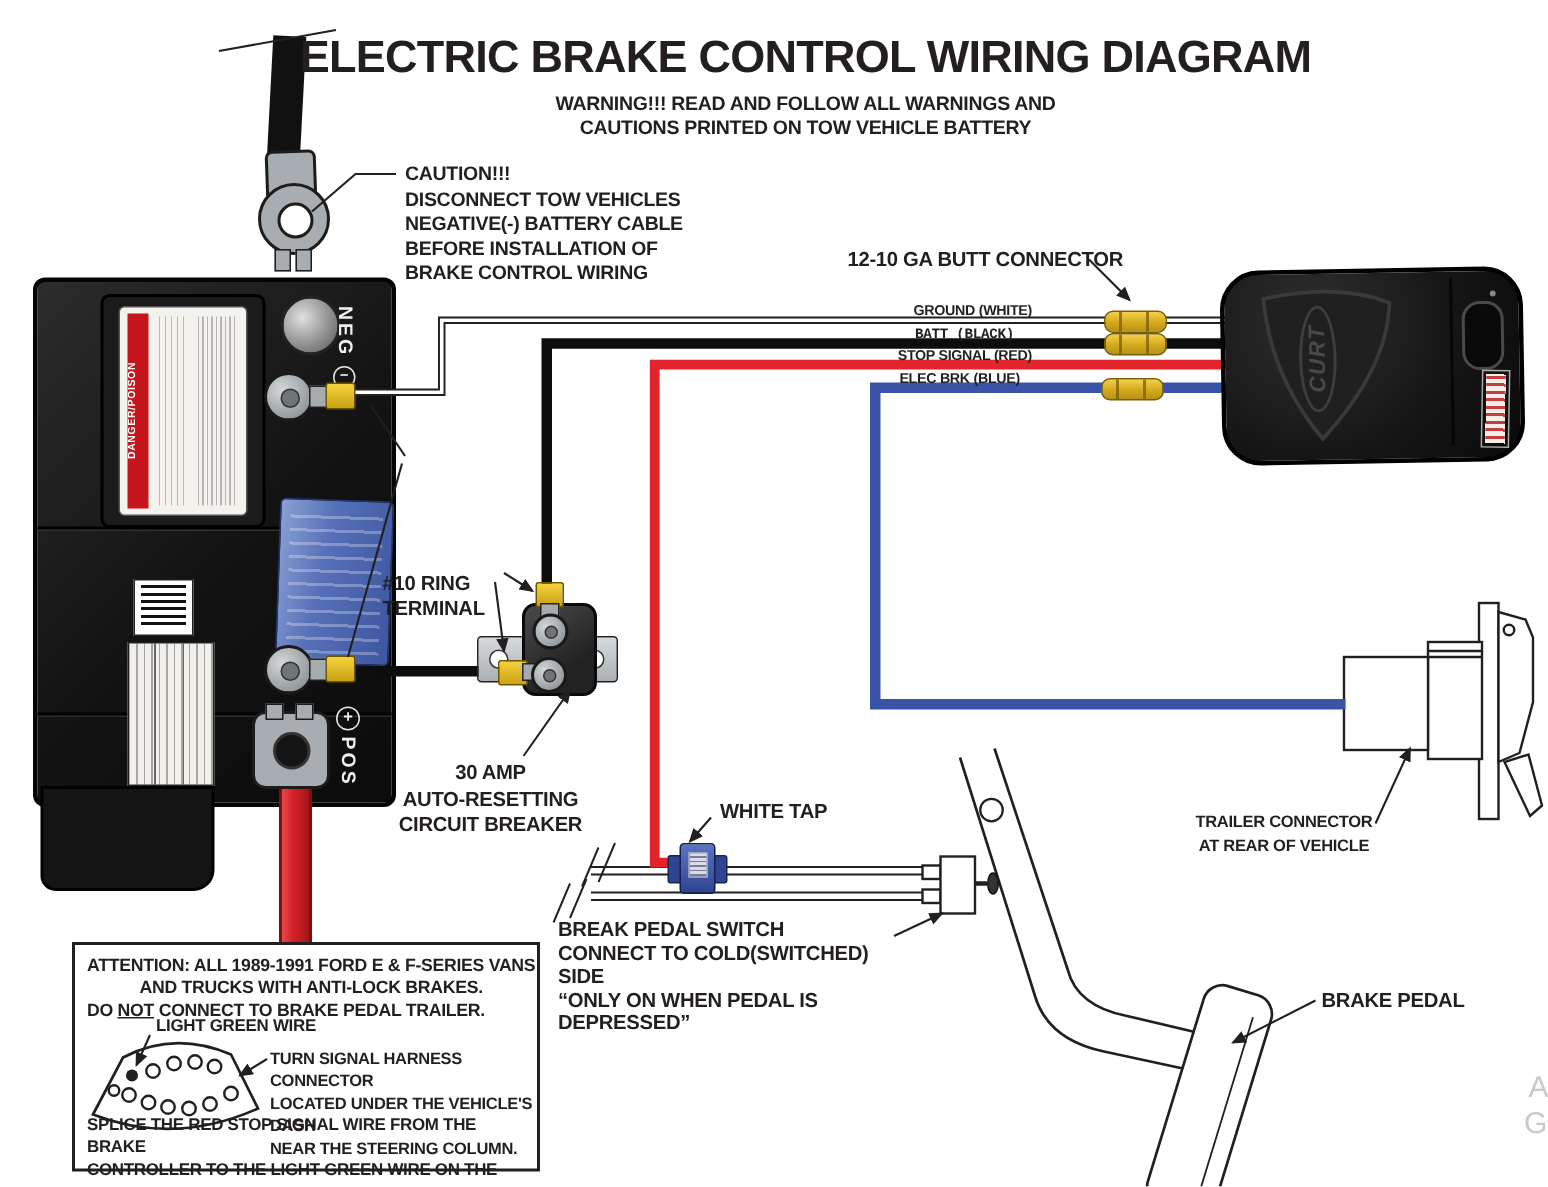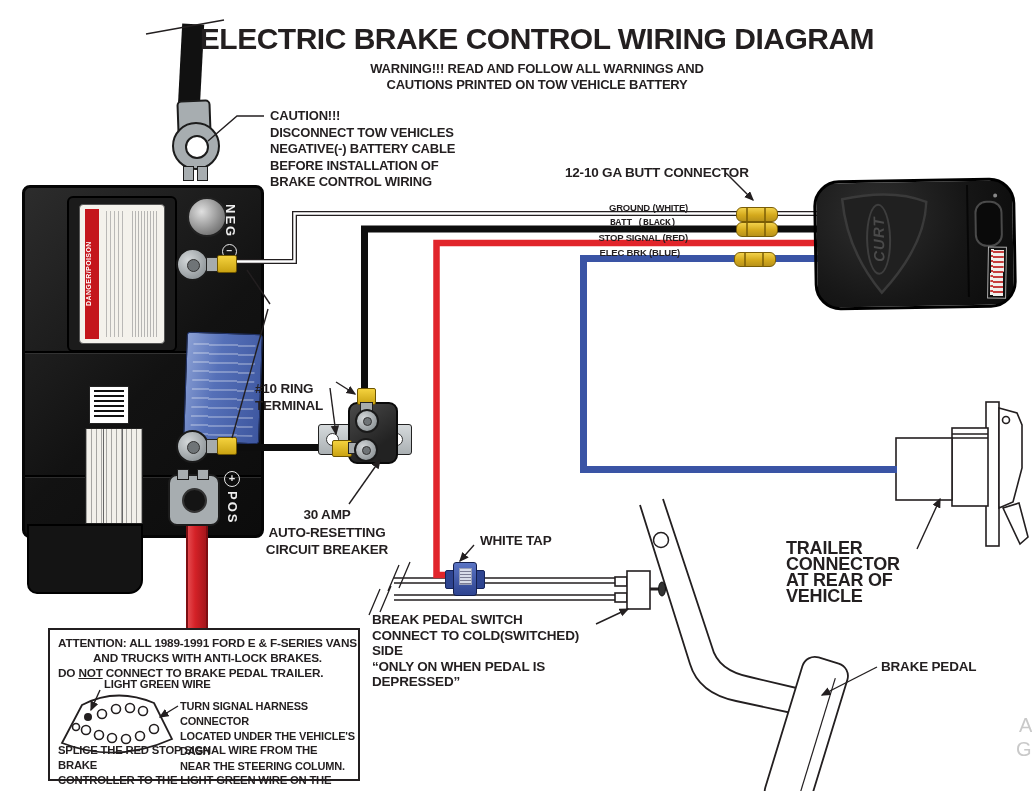--- a/index.html
+++ b/index.html
@@ -195,21 +195,21 @@
   <div class="lbl" style="left:550px;top:247px;width:130px;text-align:right;font-size:9.5px;">ELEC BRK (BLUE)</div>
   <div class="lbl pre" style="left:255px;top:360px;font-size:13.5px;line-height:17px;margin-top:20px;">#10 RING
 TERMINAL</div>
   <div class="lbl pre" style="left:262px;top:506px;width:130px;text-align:center;font-size:13.5px;line-height:17.5px;">30 AMP
 AUTO-RESETTING
 CIRCUIT BREAKER</div>
   <div class="lbl" style="left:480px;top:533px;font-size:13.5px;">WHITE TAP</div>
   <div class="lbl pre" style="left:372px;top:612px;width:238px;text-align:left;font-size:13.5px;line-height:15.5px;">BREAK PEDAL SWITCH
 CONNECT TO COLD(SWITCHED) SIDE
 “ONLY ON WHEN PEDAL IS DEPRESSED”</div>
-  <div class="lbl pre" style="left:786px;top:540px;width:140px;font-size:18px;line-height:16px;">TRAILER CONNECTOR
+  <div class="lbl pre" style="left:786px;top:540px;width:140px;text-align:center;font-size:11px;line-height:16px;">TRAILER CONNECTOR
 AT REAR OF VEHICLE</div>
   <div class="lbl" style="left:881px;top:659px;font-size:13.5px;">BRAKE PEDAL</div>
 
   <div class="abs" style="left:48px;top:628px;width:308px;height:149px;border:2px solid #231f20;background:#fff;z-index:6;">
     <svg width="308" height="149" viewBox="0 0 308 149" style="position:absolute;left:0;top:0;">
       <defs>
         <marker id="arrA" markerWidth="7" markerHeight="7" refX="6" refY="3" orient="auto">
             <path d="M0,0 L7,3 L0,6 Z" fill="#231f20"></path>
           </marker>
       </defs>

